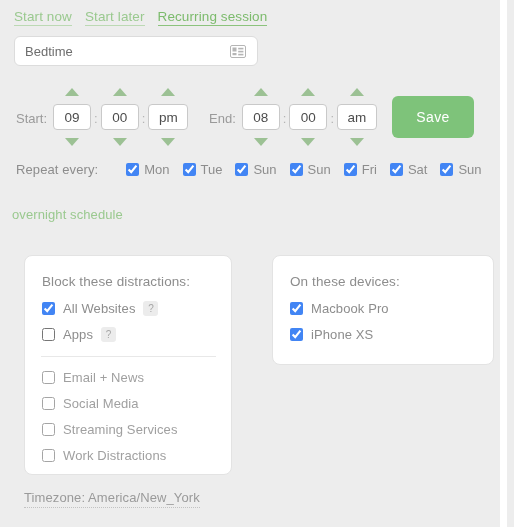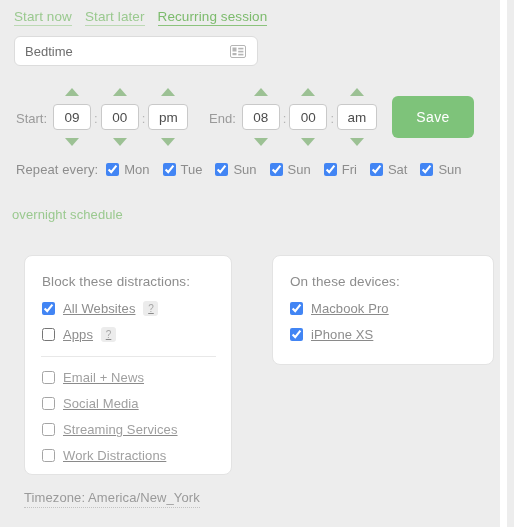--- a/index.html
+++ b/index.html
@@ -172,21 +172,21 @@
   
   .repeat-row {
     position: absolute;
     left: 16px;
     top: 162px;
     display: flex;
     align-items: center;
     font-size: 13px;
     color: #8d8d8d;
   }
-  .repeat-label { margin-right: 8px; letter-spacing: .1px; }
+  .repeat-label { margin-right: 28px; letter-spacing: .1px; }
   .day {
     display: flex;
     align-items: center;
     margin-right: 13px;
     cursor: pointer;
   }
   .day span { margin-left: 5px; color: #8d8d8d; font-size: 13px; }
   input[type=checkbox] {
     margin: 0;
     width: 13px;
@@ -220,21 +220,20 @@
     font-size: 13.5px;
     color: #8d8d8d;
     margin: 18px 0 12px 17px;
     letter-spacing: .1px;
   }
   .opt {
     display: flex;
     align-items: center;
     margin: 0 0 11px 17px;
     cursor: pointer;
-    text-decoration: underline;
   }
   .opt span.lbl {
     margin-left: 8px;
     font-size: 13px;
     color: #8d8d8d;
     letter-spacing: .1px;
   }
   .opt.dim span.lbl { color: #a0a0a0; }
   .opt.dim input[type=checkbox] { opacity: .65; }
   .help {

